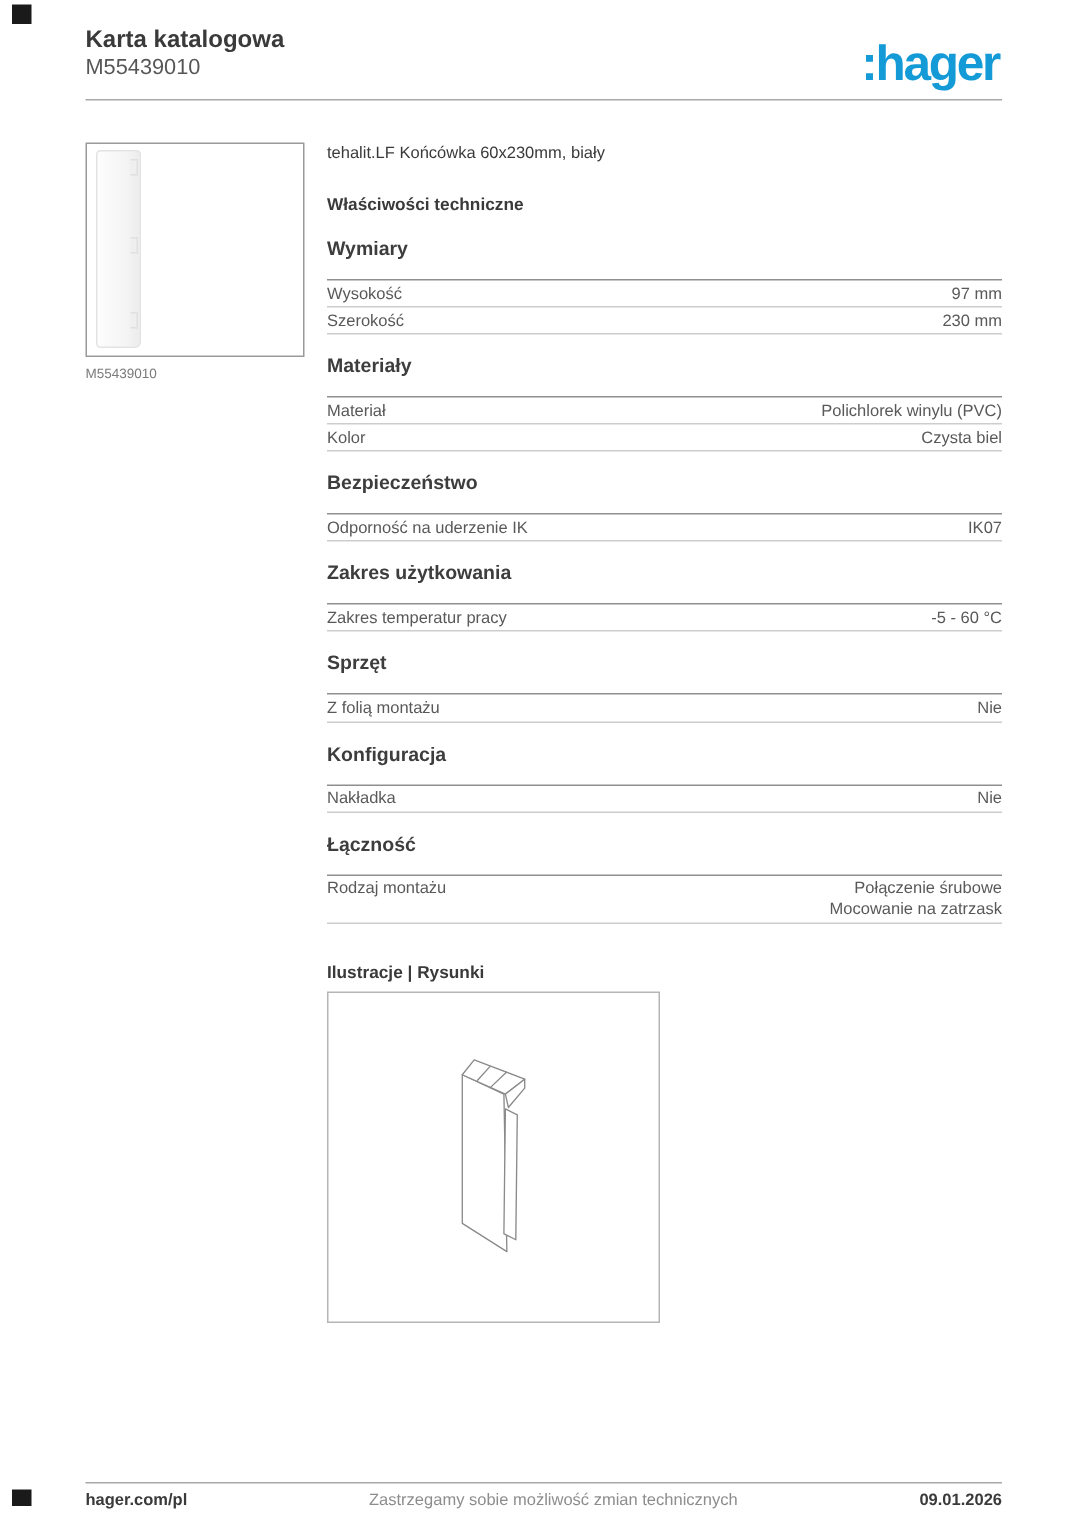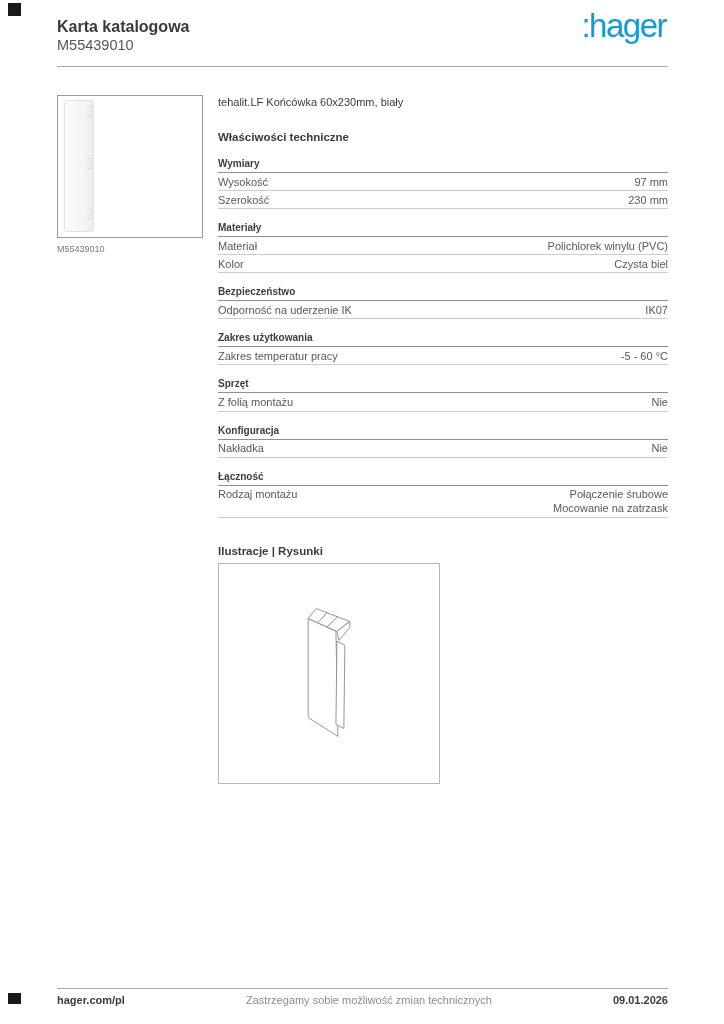--- a/index.html
+++ b/index.html
@@ -12,21 +12,21 @@
   
   .mark { position:absolute; left:8px; background:#1a1a1a; }
   .mark.top { top:3px; width:13px; height:13px; }
   .mark.bottom { top:993px; width:13px; height:11px; }
 
   
   .header { position:absolute; left:57px; top:17px; width:611px; }
   .doc-title { font-size:16px; font-weight:bold; color:#3a3a3a; line-height:1.2; }
   .doc-ref { font-size:14.5px; color:#565656; line-height:1.25; }
   .logo {
-    position:absolute; right:58px; top:9px; font-size:33px; font-weight:normal;
+    position:absolute; right:58px; top:25px; font-size:33px; font-weight:bold;
     letter-spacing:-1.5px; line-height:1;
   }
   .header-rule { position:absolute; left:57px; top:66px; width:611px; height:1px; background:#a8a8a8; }
 
   
   .photo-box {
     position:absolute; left:57px; top:95px; width:146px; height:143px;
     border:1px solid #9a9a9a; background:#ffffff;
   }
   .cap-shape {
@@ -37,22 +37,22 @@
   .cap-tab { position:absolute; left:29px; width:5px; height:11px; background:#efefef; border:1px solid #e0e0e0; border-left:none; }
   .cap-tab.t1 { top:10px; } .cap-tab.t2 { top:62px; } .cap-tab.t3 { top:112px; }
   .photo-caption { position:absolute; left:57px; top:244px; font-size:9px; color:#7a7a7a; }
 
   
   .content { position:absolute; left:218px; top:96px; width:450px; }
   .product-name { font-size:11px; font-weight:normal; color:#3a3a3a; margin-bottom:23px; }
   .section-heading { font-size:11.5px; font-weight:bold; color:#3a3a3a; margin-bottom:15px; }
   .group { margin-bottom:13px; }
   .group-name {
-    font-size:10px; font-weight:bold; color:#3d3d3d;
-    padding-bottom:3px; border-bottom:1px solid #8f8f8f;
+    font-size:13px; font-weight:bold; color:#3d3d3d;
+    padding-bottom:13px; border-bottom:1px solid #8f8f8f;
   }
   .row {
     display:flex; justify-content:space-between; align-items:flex-start;
     font-size:11px; color:#595959; padding:1.5px 0 1.5px 0;
     border-bottom:1px solid #cdcdcd; line-height:1.28;
   }
   .row .label { text-align:left; }
   .row .value { text-align:right; white-space:pre-line; }
 
   .illustr-heading { font-size:11.5px; font-weight:bold; color:#3a3a3a; margin:27px 0 6px 0; }

